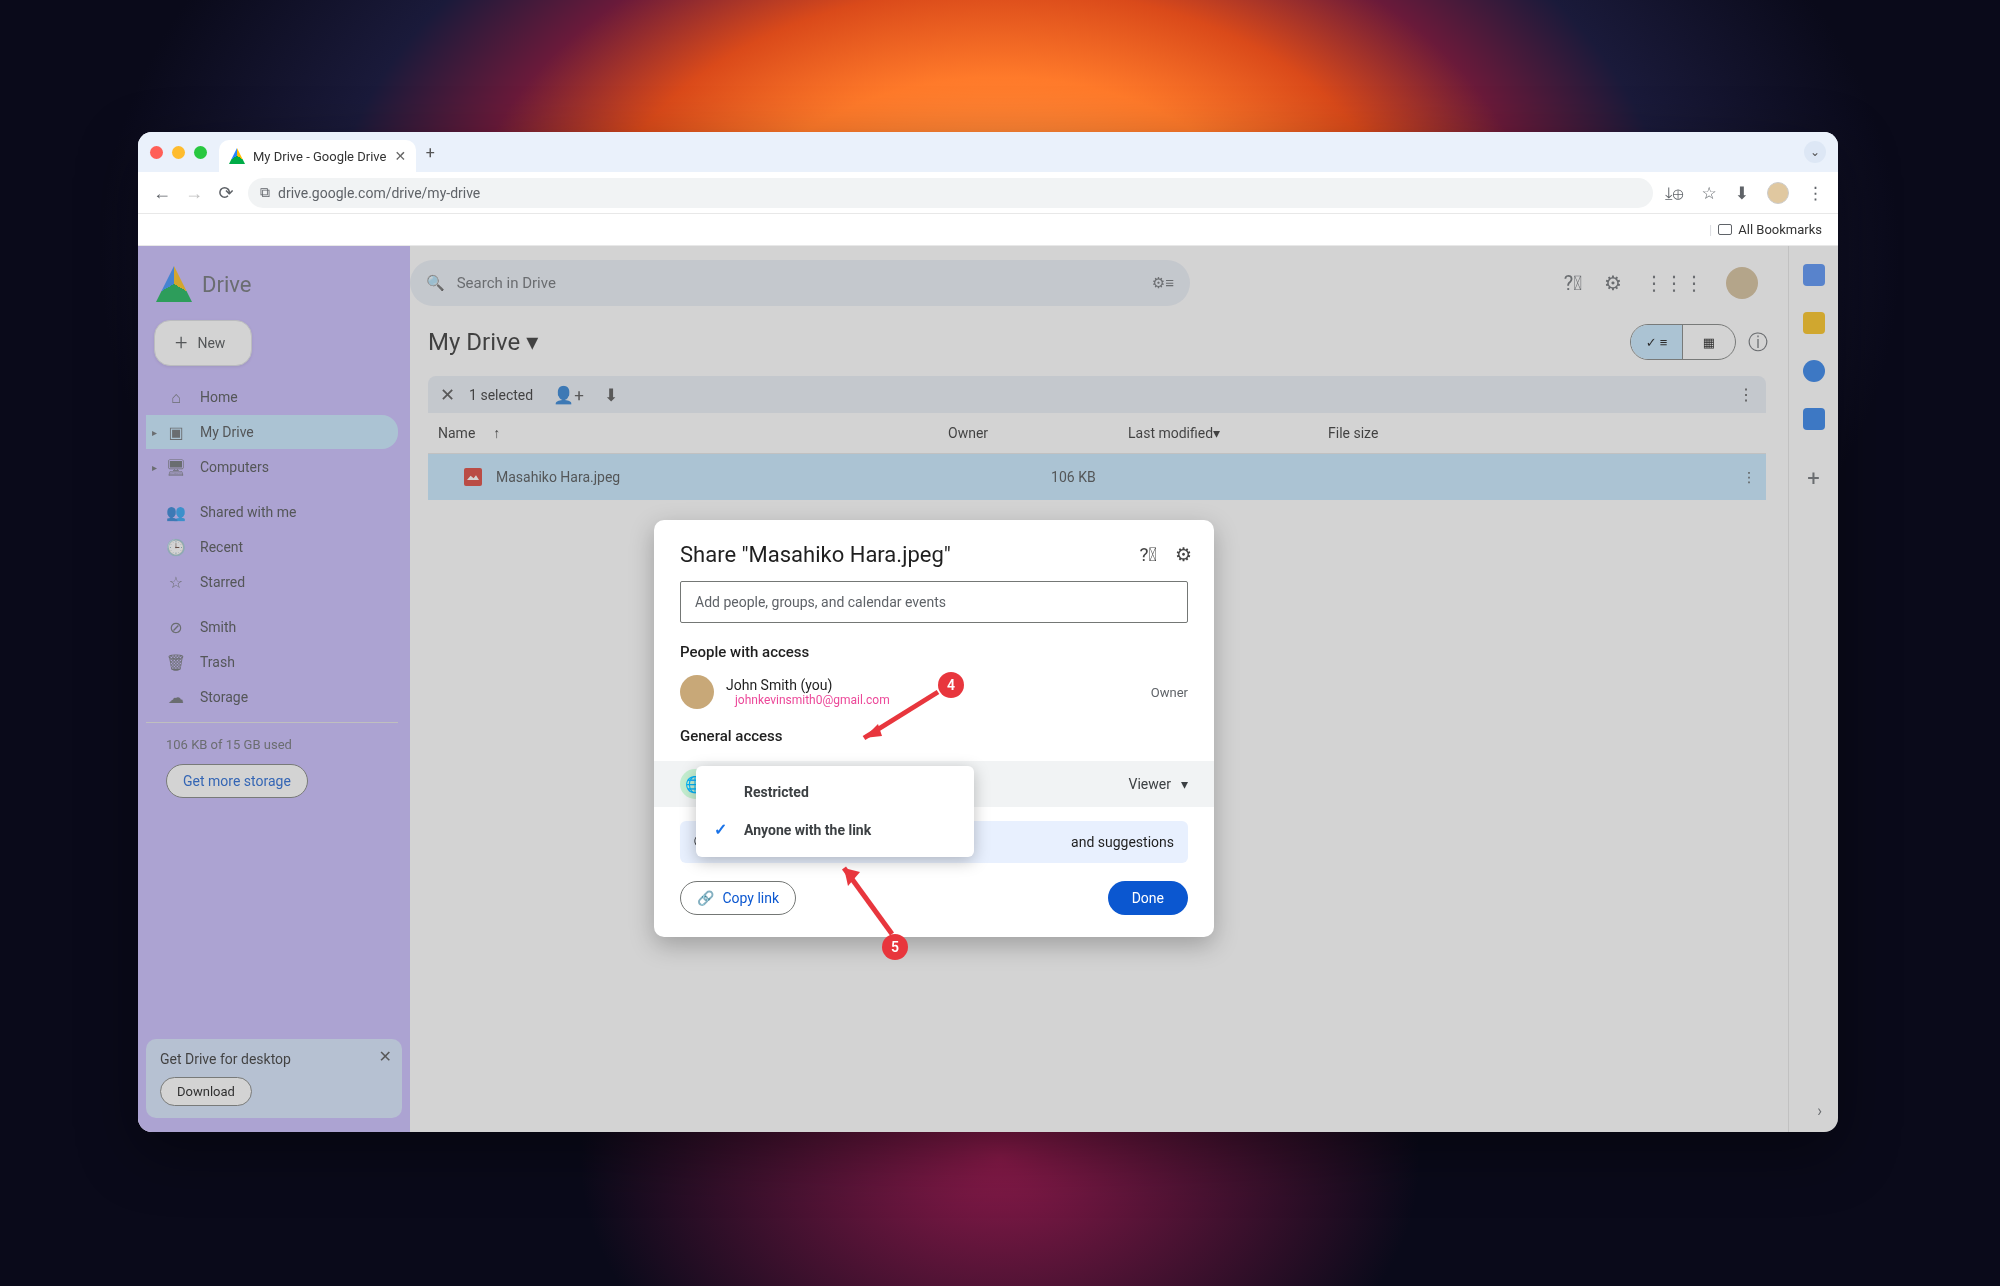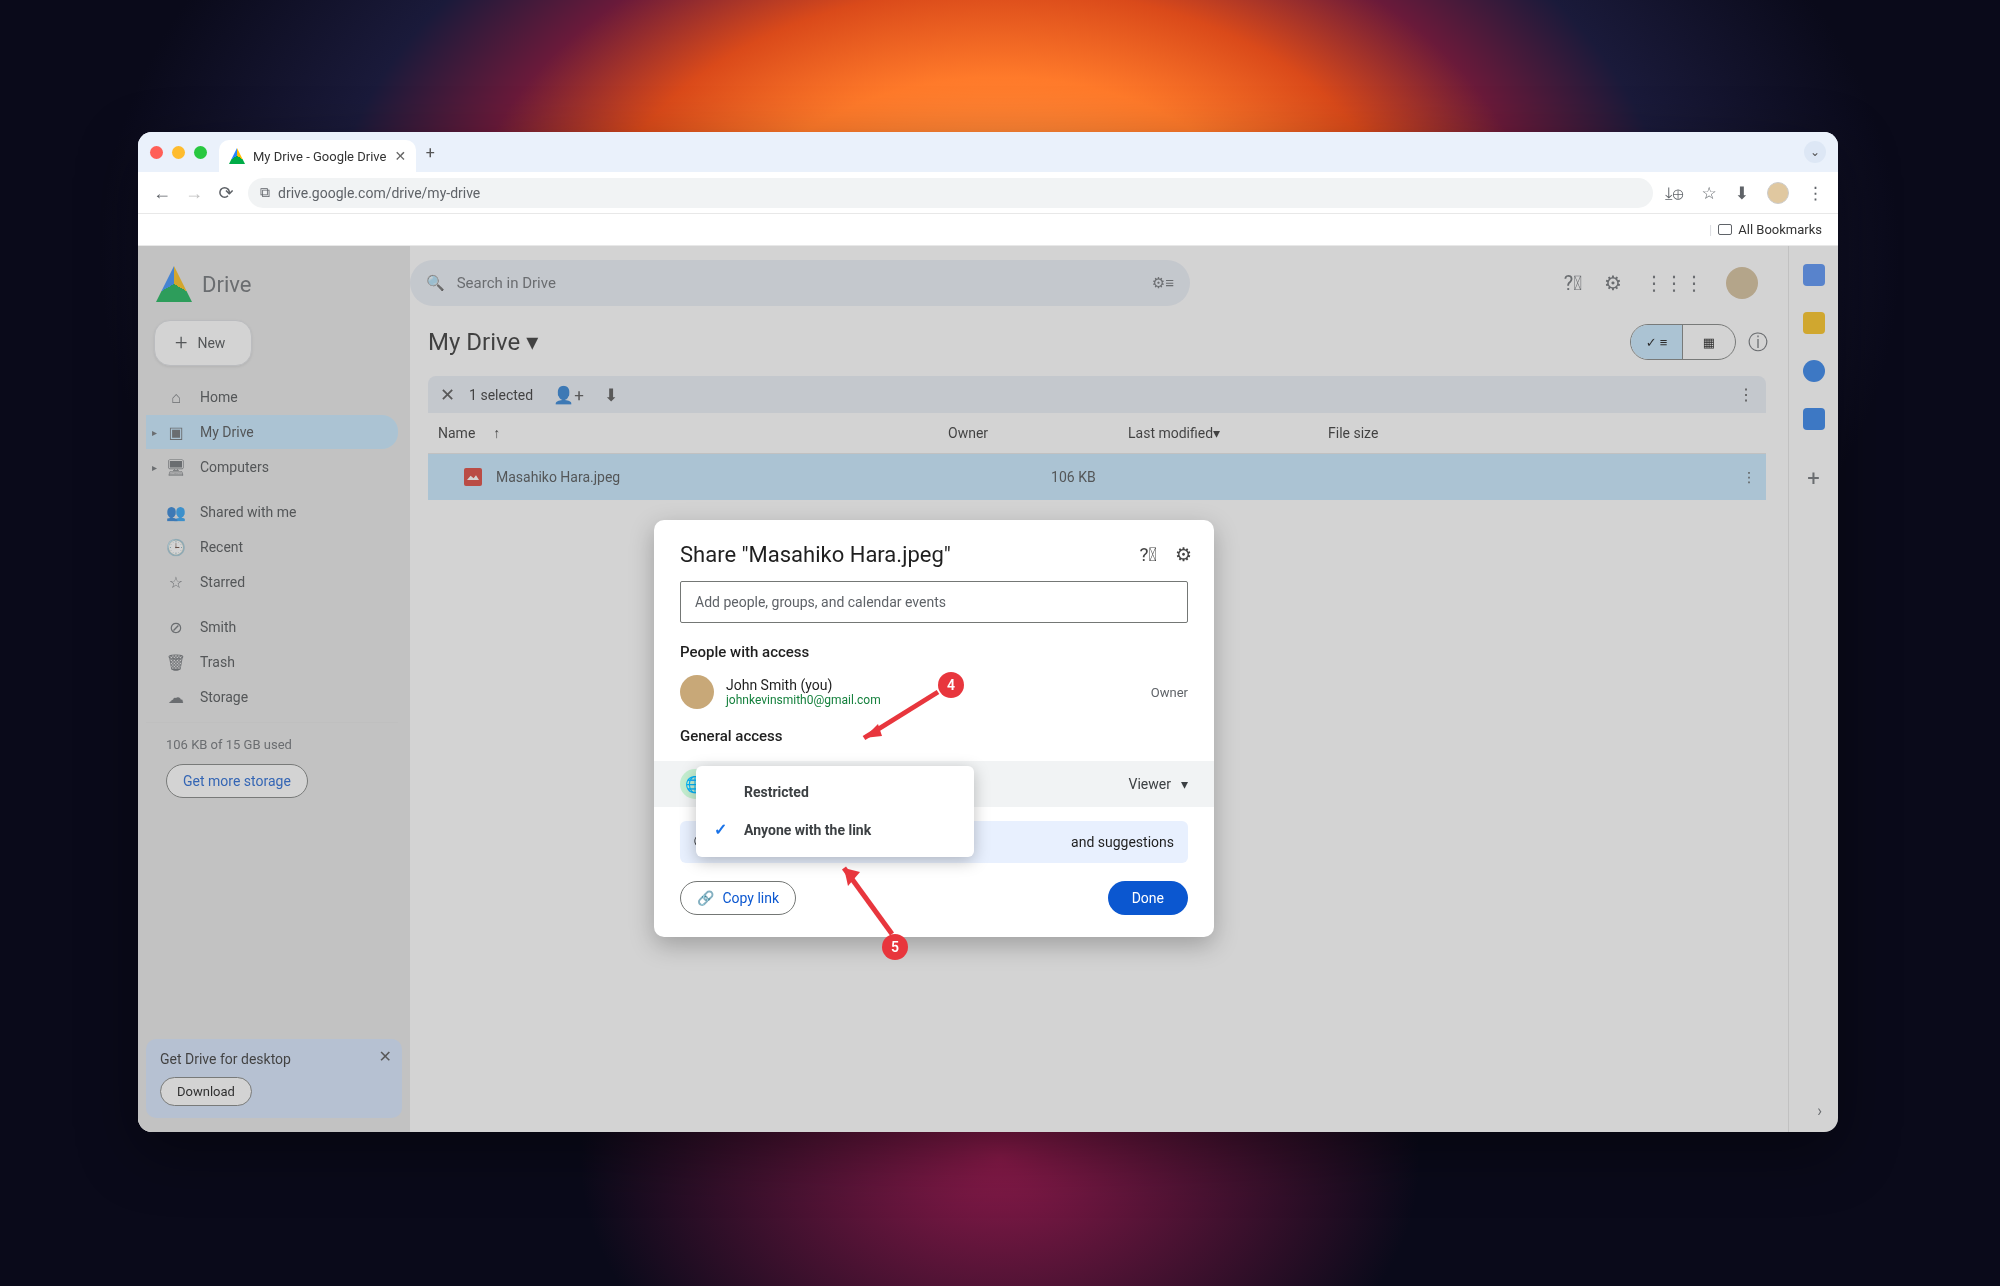--- a/index.html
+++ b/index.html
@@ -19,21 +19,21 @@
 .titlebar-right button { width:22px; height:22px; border:none; background:#dde7f5; border-radius:50%; font-size:12px; color:#555;}
 .urlbar-row { height: 42px; background: #fff; display: flex; align-items: center; padding: 0 14px; gap: 12px; border-bottom: 1px solid #e8e8e8; }
 .navbtn { width: 20px; color: #5f6368; font-size: 18px; text-align:center; }
 .navbtn.disabled { color: #c0c0c0; }
 .urlfield { flex: 1; height: 30px; background: #f1f3f4; border-radius: 15px; display: flex; align-items: center; padding: 0 12px; font-size: 14px; color: #5f6368; gap: 8px; }
 .url-icons { display:flex; gap:18px; align-items:center; color:#5f6368; font-size:17px; }
 .avatar-sm { width:22px; height:22px; border-radius:50%; background:#e0c8a0; border:1px solid #ccc; }
 .bookmarks-row { height: 32px; background:#fff; border-bottom:1px solid #e8e8e8; display:flex; align-items:center; justify-content:flex-end; padding:0 16px; font-size:13px; color:#333; gap:6px; }
 .folder-icon { width:14px; height:11px; border:1.5px solid #5f6368; border-radius:2px; display:inline-block; position:relative;}
 .drive-wrap { display: flex; height: calc(100% - 114px); position: relative; }
-.sidebar { width: 272px; padding: 14px 12px 14px 8px; background:#e5e5e5; }
+.sidebar { width: 272px; padding: 14px 12px 14px 8px; background:#c4b5fd; }
 .drive-header { display:flex; align-items:center; gap:10px; padding: 6px 4px 18px 10px; }
 .drive-logo { width:36px; height:36px; background: conic-gradient(#ffba00 0 120deg, #00ac47 120deg 240deg, #2684fc 240deg 360deg); clip-path: polygon(50% 0, 100% 100%, 0 100%); }
 .drive-header-text { font-size: 22px; color:#5f6368; }
 .new-btn { display:flex; align-items:center; gap:10px; background:#fff; border:1px solid #dadce0; border-radius:16px; padding: 14px 20px; font-size:14px; color:#3c4043; box-shadow: 0 1px 3px rgba(0,0,0,.1); margin: 0 0 14px 8px; width:98px; }
 .new-btn .plus { font-size: 22px; font-weight: 300; line-height:0; }
 .nav-item { display:flex; align-items:center; gap:14px; padding: 7px 10px 7px 20px; font-size:14px; color:#3c4043; border-radius: 0 16px 16px 0; margin-bottom:1px; position:relative;}
 .nav-item.active { background:#c2e7ff; }
 .nav-item.has-caret::before { content:"▸"; position:absolute; left:6px; color:#5f6368; font-size:10px;}
 .nav-ico { width:20px; height:20px; display:inline-flex; align-items:center; justify-content:center; color:#5f6368; font-size:16px;}
 .nav-sep { height: 10px; }
@@ -74,21 +74,21 @@
 .scrim { position:absolute; inset:0; background:rgba(128,128,128,.35); }
 .dialog { position:absolute; left:516px; top:274px; width:560px; background:#fff; border-radius:10px; box-shadow: 0 8px 24px rgba(0,0,0,.25); padding: 22px 0 22px 0; }
 .dlg-head { display:flex; align-items:center; padding: 0 22px 14px 26px;}
 .dlg-title { font-size:22px; color:#1f1f1f; }
 .dlg-head-icons { margin-left:auto; display:flex; gap:18px; color:#444; font-size:19px;}
 .dlg-input { margin: 0 26px 20px 26px; border:1px solid #747775; border-radius:2px; padding: 12px 14px; font-size:14px; color:#5f6368;}
 .dlg-section-title { font-size:15px; color:#1f1f1f; padding: 0 26px 10px 26px; font-weight:500;}
 .person-row { display:flex; align-items:center; gap:12px; padding: 4px 26px 18px 26px;}
 .person-avatar { width:34px; height:34px; border-radius:50%; background:#c8a878;}
 .person-name { font-size:14px; color:#1f1f1f;}
-.person-email { font-size:12px; color:#15803d;}
+.person-email { font-size:12px; color:#ec4899;margin-left:9px;}
 .person-role { margin-left:auto; font-size:13px; color:#5f6368;}
 .general-access { padding: 6px 0 0 0;}
 .ga-row { display:flex; align-items:center; gap:10px; padding: 8px 26px; background:#f1f3f4;}
 .globe { width:30px; height:30px; border-radius:50%; background:#c4eed0; display:flex; align-items:center; justify-content:center; color:#1e6e3c; font-size:16px;}
 .ga-dropdown { display:flex; align-items:center; gap:6px; font-size:14px; color:#3c4043;}
 .viewer-dd { margin-left:auto; display:flex; align-items:flex-end; gap:10px; font-size:14px; color:#3c4043;}
 .info-banner { margin: 14px 26px 18px 26px; background:#e8f0fe; border-radius:6px; padding: 12px 14px; font-size:14px; color:#1f1f1f; display:flex; gap:10px; align-items:center;}
 .dlg-footer { display:flex; align-items:center; padding: 0 26px;}
 .copy-link { border:1px solid #747775; border-radius:20px; padding: 8px 16px; font-size:14px; color:#0b57d0; display:flex; align-items:center; gap:8px; background:#fff;}
 .done-btn { margin-left:auto; background:#0b57d0; color:#fff; border:none; border-radius:20px; padding: 9px 24px; font-size:14px;}

